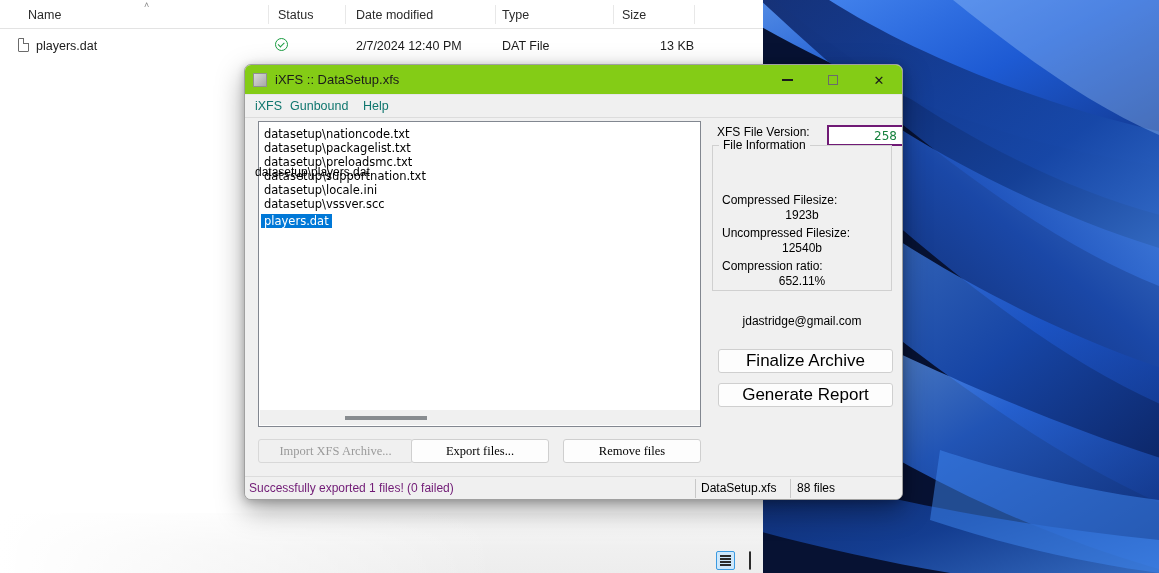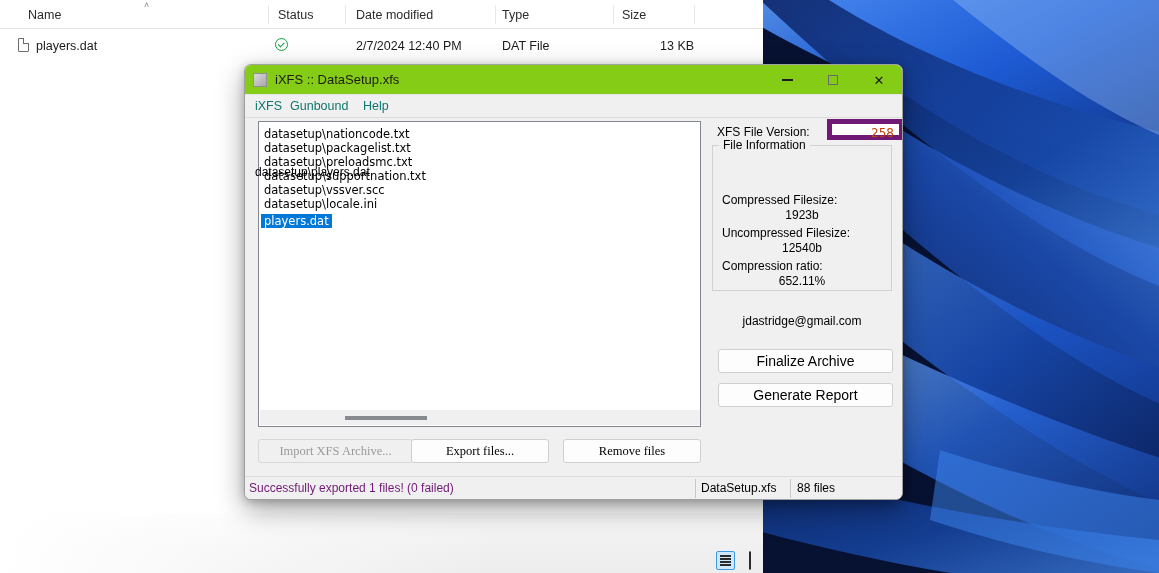--- a/index.html
+++ b/index.html
@@ -179,25 +179,25 @@
     position: absolute; left: 85px; top: 6px;
     width: 82px; height: 4px;
     background: #888c90;
   }
 
   #version-label {
     position: absolute; left: 472px; top: 60px;
     font-size: 12px; color: #000;
   }
   #version-input {
-    position: absolute; left: 582px; top: 54px;
+    position: absolute; left: 582px; top: 60px;
     width: 77px; height: 21px;
     background: #ffffff;
-    border: 5px solid #701a75;
-    font-size: 12px; color: #c2410c;
+    border: 2px solid #701a75;
+    font-size: 12px; color: #15803d;
     text-align: right;
     padding: 0 5px;
     line-height: 19px;
     font-family: "DejaVu Sans", sans-serif;
   }
 
   #fileinfo-group {
     position: absolute; left: 467px; top: 80px;
     width: 180px; height: 146px;
     border: 1px solid #d0d0d0;
@@ -221,21 +221,21 @@
     position: absolute; left: 467px; top: 249px;
     width: 180px; text-align: center;
     font-size: 12px; color: #000;
   }
   .side-btn {
     position: absolute; left: 473px;
     width: 175px; height: 24px;
     background: #fdfdfd;
     border: 1px solid #cfcfcf;
     border-radius: 3px;
-    font-size: 14px; color: #000;
+    font-size: 17px; color: #000;
     display: flex; align-items: center; justify-content: center;
   }
   #btn-finalize { top: 284px; }
   #btn-report   { top: 318px; }
 
   .bottom-btn {
     position: absolute; top: 374px;
     height: 24px;
     background: #fdfdfd;
     border: 1px solid #cfcfcf;
@@ -368,22 +368,22 @@
       <span class="menu-item" style="left:41px;">Gunbound</span>
       <span class="menu-item" style="left:114px;">Help</span>
     </div>
 
     <div id="filelist">
       <div style="padding:5px 0 0 2px;">
         <div class="fl-item">datasetup\nationcode.txt</div>
         <div class="fl-item">datasetup\packagelist.txt</div>
         <div class="fl-item">datasetup\preloadsmc.txt</div>
         <div class="fl-item">datasetup\supportnation.txt</div>
+        <div class="fl-item">datasetup\locale.ini</div>
         <div class="fl-item">datasetup\vssver.scc</div>
-        <div class="fl-item">datasetup\locale.ini</div>
         <div><span class="fl-item selected">players.dat</span></div>
       </div>
       <div id="fl-scroll-track">
         <div id="fl-scroll-thumb"></div>
       </div>
     </div>
 
     <div id="version-label">XFS File Version:</div>
     <div id="version-input">258</div>
 

